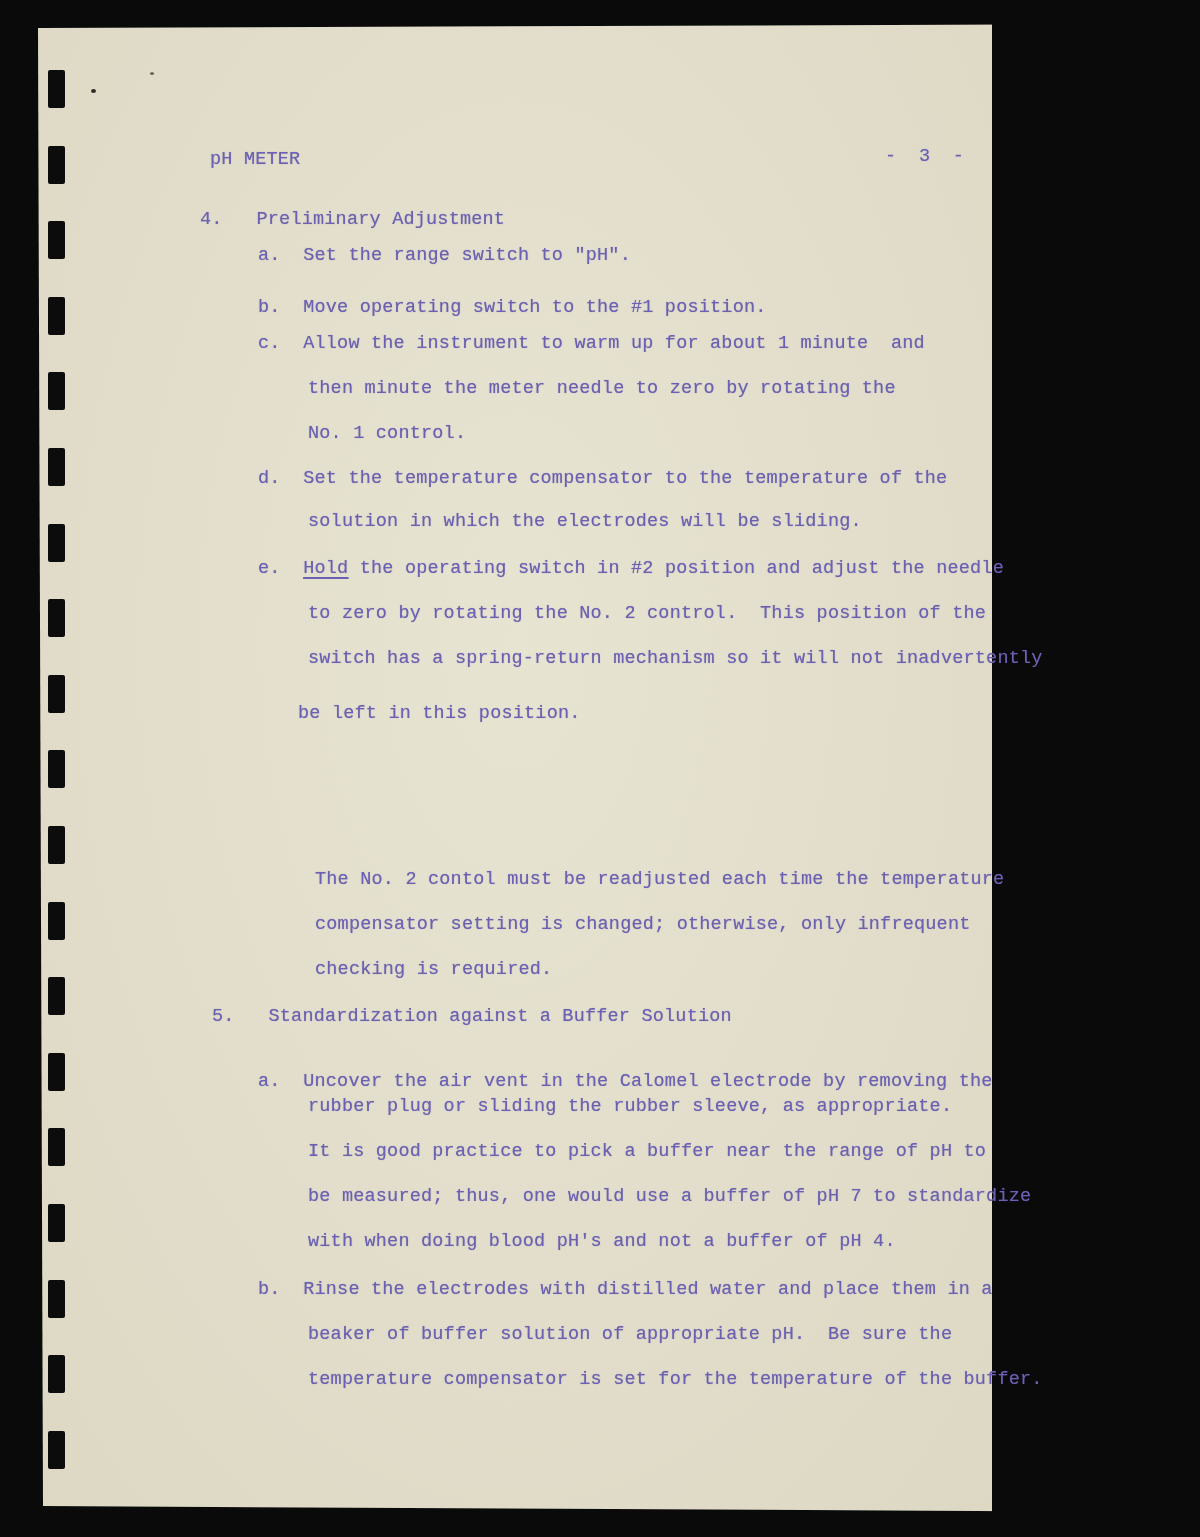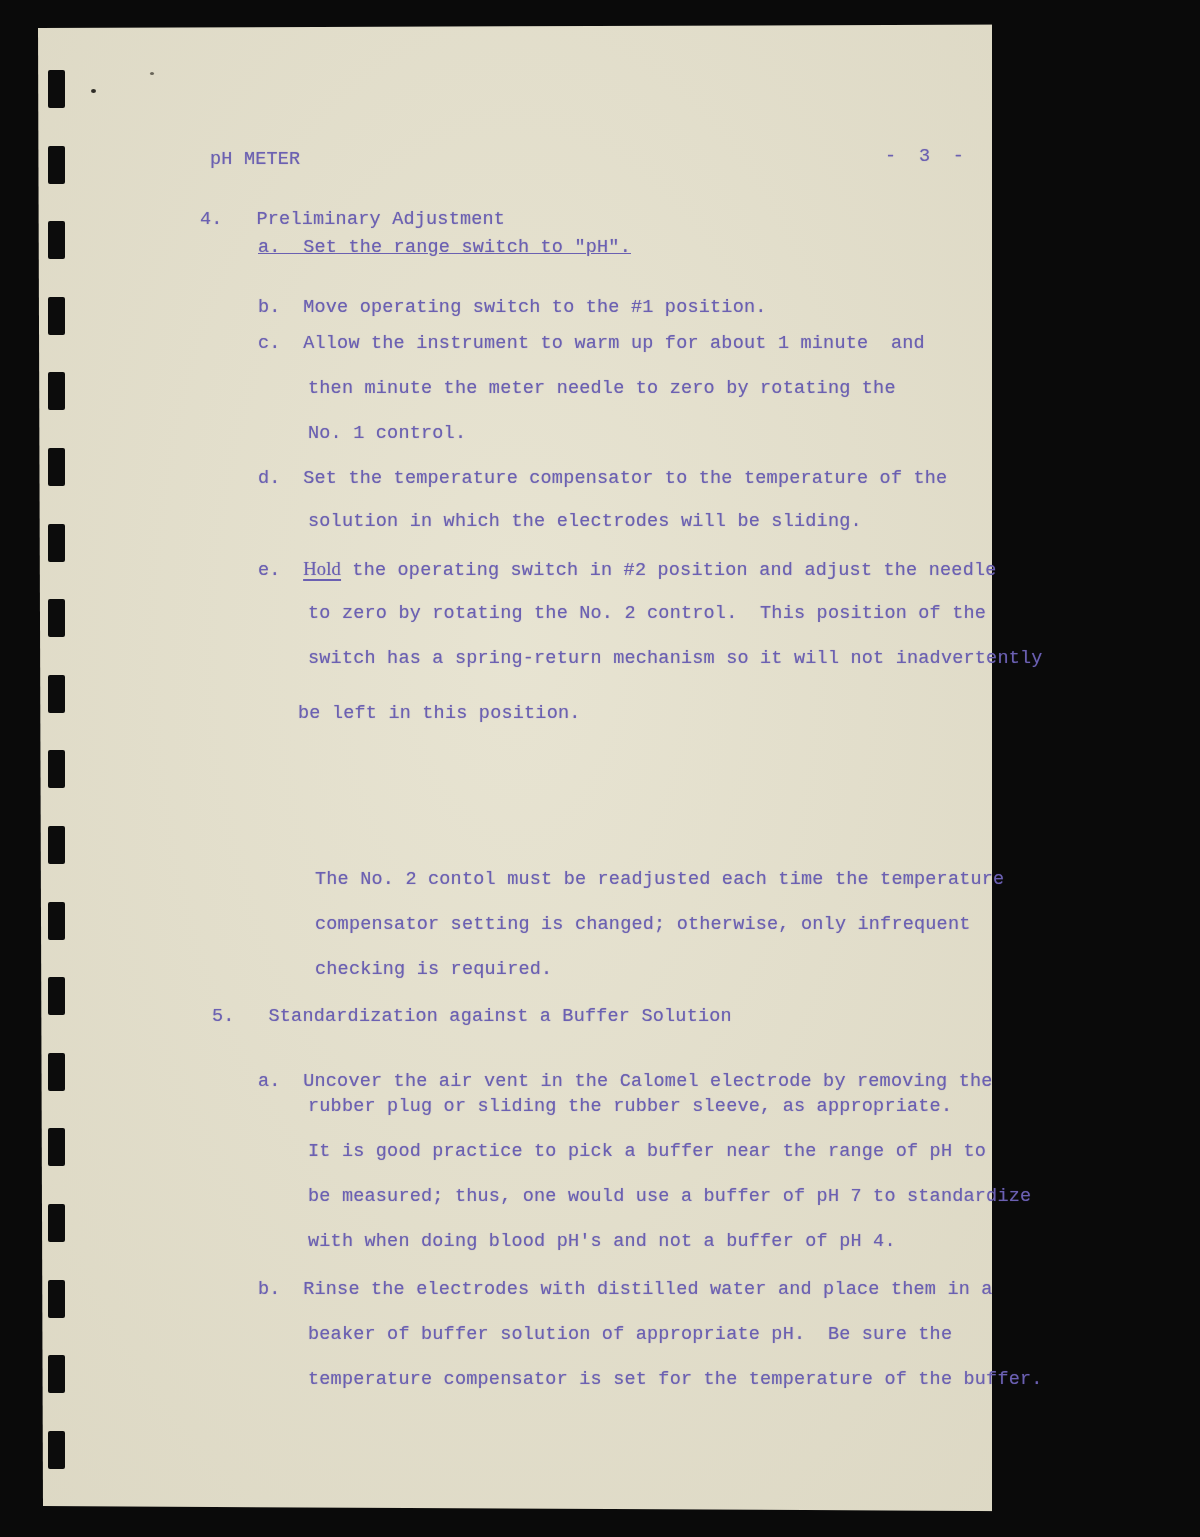--- a/index.html
+++ b/index.html
@@ -44,21 +44,20 @@
     font-size: 18.5px;
     line-height: 24px;
     color: #6b60b2;
     text-shadow: 0 0 1px rgba(92,82,165,0.55);
     letter-spacing: 0.2px;
   }
   .underlined {
     text-decoration: underline;
     text-decoration-thickness: 2px;
     text-underline-offset: 4px;
-    font-family: Liberation Serif, serif;
   }
   .speck {
     position: absolute;
     border-radius: 50%;
   }
   .speck-1 { left: 91px;  top: 89px;  width: 5px; height: 4px; background: #2e2c27; }
   .speck-2 { left: 150px; top: 72px;  width: 4px; height: 3px; background: #6a665a; }
 </style>
 </head>
 <body>
@@ -90,21 +89,21 @@
 
     <div class="speck speck-1"></div>
     <div class="speck speck-2"></div>
 
     <div class="typed" style="left:210px; top:148px;">pH METER</div>
 
     <div class="typed" style="left:885px; top:145px;">-  3  -</div>
 
     <div id="typed-content">
         <div class="line" style="left: 200px; top: 196px; margin-top: 12px;"><span>4.   Preliminary Adjustment</span></div>
-        <div class="line" style="left: 258px; top: 236px; text-decoration: underline;"><span>a.  Set the range switch to "pH".</span></div>
+        <div class="line" style="left: 258px; top: 244px;"><span>a.  Set the range switch to "pH".</span></div>
         <div class="line" style="left: 258px; top: 296px;"><span>b.  Move operating switch to the #1 position.</span></div>
         <div class="line" style="left: 258px; top: 332px;"><span>c.  Allow the instrument to warm up for about 1 minute  and</span></div>
         <div class="line" style="left: 308px; top: 377px;"><span>then minute the meter needle to zero by rotating the</span></div>
         <div class="line" style="left: 308px; top: 422px;"><span>No. 1 control.</span></div>
         <div class="line" style="left: 258px; top: 467px;"><span>d.  Set the temperature compensator to the temperature of the</span></div>
         <div class="line" style="left: 308px; top: 510px;"><span>solution in which the electrodes will be sliding.</span></div>
         <div class="line" style="left: 258px; top: 557px;"><span>e.  </span><span class="underlined">Hold</span><span> the operating switch in #2 position and adjust the needle</span></div>
         <div class="line" style="left: 308px; top: 602px;"><span>to zero by rotating the No. 2 control.  This position of the</span></div>
         <div class="line" style="left: 308px; top: 647px;"><span>switch has a spring-return mechanism so it will not inadvertently</span></div>
         <div class="line" style="left: 298px; top: 669px; margin-top: 33px;"><span>be left in this position.</span></div>

